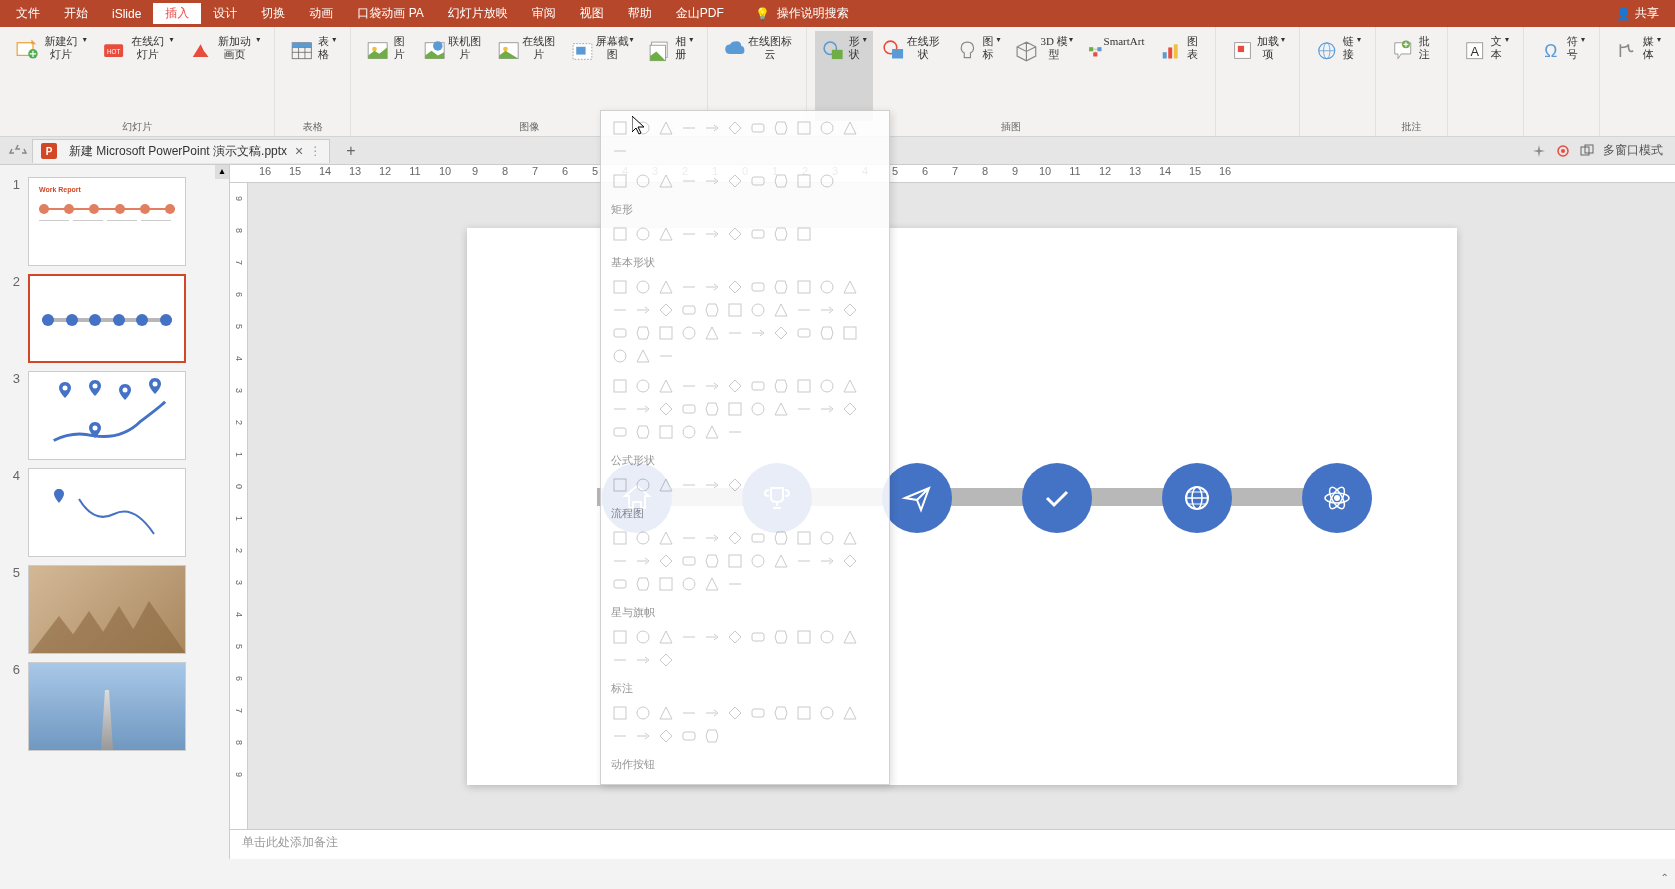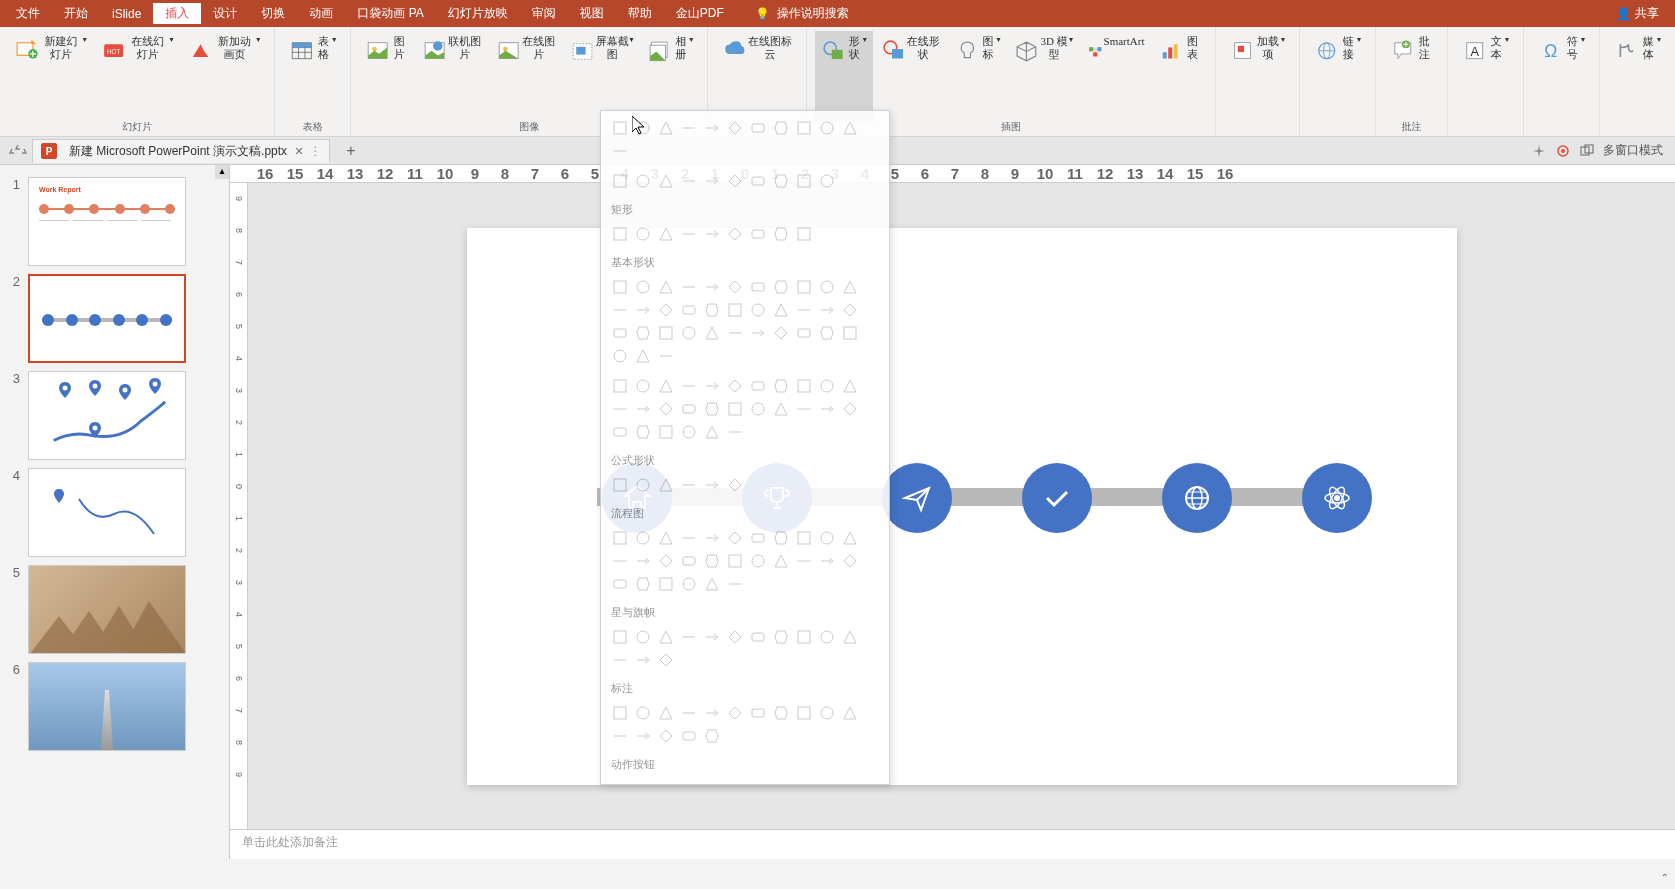--- a/index.html
+++ b/index.html
@@ -33,21 +33,21 @@
     .main-area { display: flex; height: calc(100vh - 195px); }
     .slide-panel { width: 230px; background: #f3f3f3; overflow-y: auto; position: relative; border-right: 1px solid #ccc; }
     .slide-list { padding: 8px 0; }
     .slide-item { display: flex; padding: 4px 6px; gap: 8px; }
     .slide-num { font-size: 13px; color: #666; width: 14px; text-align: right; }
     .slide-thumb { width: 158px; height: 89px; background: #fff; border: 1px solid #ccc; position: relative; overflow: hidden; }
     .slide-thumb.selected { border: 2px solid #d24726; }
     .slide-scroll-up { position: absolute; top: 0; right: 0; width: 14px; height: 14px; background: #ddd; font-size: 10px; text-align: center; }
     
     .editor-area { flex: 1; background: #e6e6e6; position: relative; display: flex; flex-direction: column; }
-    .ruler-h { height: 18px; background: #fff; border-bottom: 1px solid #ccc; display: flex; align-items: center; font-size: 15px; color: #666; padding-left: 20px; overflow: hidden; font-weight: bold; }
+    .ruler-h { height: 18px; background: #fff; border-bottom: 1px solid #ccc; display: flex; align-items: flex-start; font-size: 11px; color: #666; padding-left: 20px; overflow: hidden; }
     .ruler-tick { flex-shrink: 0; width: 30px; text-align: center; }
     .ruler-v { position: absolute; left: 0; top: 18px; bottom: 30px; width: 18px; background: #fff; border-right: 1px solid #ccc; display: flex; flex-direction: column; align-items: center; font-size: 9px; color: #666; overflow: hidden; }
     .ruler-v-tick { flex-shrink: 0; height: 32px; writing-mode: vertical-lr; text-align: center; }
     
     .canvas-wrap { flex: 1; padding: 20px 20px 20px 38px; display: flex; align-items: center; justify-content: center; overflow: auto; }
     .slide-canvas { width: 990px; height: 557px; background: #fff; box-shadow: 0 2px 8px rgba(0,0,0,0.2); position: relative; }
     
     .timeline-bar { position: absolute; top: 260px; left: 130px; right: 130px; height: 18px; background: #b8b8b8; }
     .timeline-circle { position: absolute; width: 70px; height: 70px; border-radius: 50%; background: #4472c4; top: 235px; display: flex; align-items: center; justify-content: center; }
     .timeline-circle svg { width: 32px; height: 32px; }

